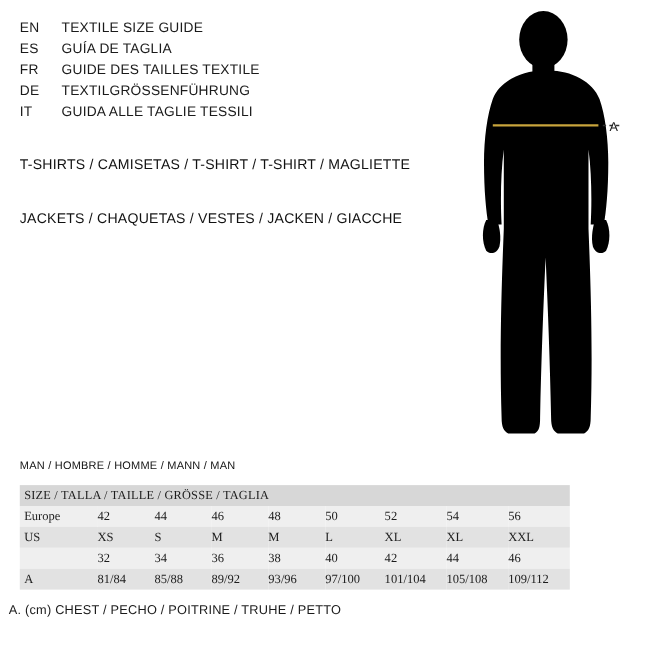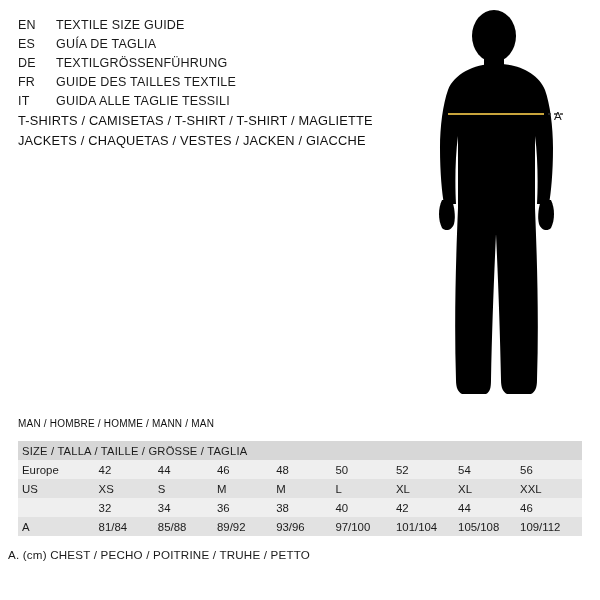--- a/index.html
+++ b/index.html
@@ -51,20 +51,21 @@
     position: absolute;
     top: 111px;
     left: 18px;
     width: 360px;
   }
   .cat-line {
     font-size: 12.8px;
     line-height: 20px;
     letter-spacing: 0.2px;
     color: #111111;
+    margin-top: 29px;
   }
 
   
   .figure-wrap {
     position: absolute;
     top: 8px;
     left: 398px;
     width: 200px;
     height: 400px;
   }
@@ -87,24 +88,25 @@
     left: 18px;
     font-size: 10px;
     letter-spacing: 0.2px;
     color: #111111;
   }
 
   table.size-table {
     position: absolute;
     top: 441px;
     left: 18px;
-    width: 564px;
+    width: 500px;
     border-collapse: collapse;
     font-size: 11.4px;
     color: #1c1c1c;
+    font-family: Liberation Serif, serif;
   }
   table.size-table td {
     padding: 0;
     height: 19px;
     vertical-align: middle;
     white-space: nowrap;
   }
   .row-head td {
     background: #d7d7d7;
     font-size: 11.2px;
@@ -141,26 +143,26 @@
   <div class="lang-block">
     <div class="lang-row">
       <span class="lang-code">EN</span>
       <span class="lang-text">TEXTILE SIZE GUIDE</span>
     </div>
     <div class="lang-row">
       <span class="lang-code">ES</span>
       <span class="lang-text">GUÍA DE TAGLIA</span>
     </div>
     <div class="lang-row">
+      <span class="lang-code">FR</span>
+      <span class="lang-text">GUIDE DES TAILLES TEXTILE</span>
+    </div>
+    <div class="lang-row">
       <span class="lang-code">DE</span>
       <span class="lang-text">TEXTILGRÖSSENFÜHRUNG</span>
-    </div>
-    <div class="lang-row">
-      <span class="lang-code">FR</span>
-      <span class="lang-text">GUIDE DES TAILLES TEXTILE</span>
     </div>
     <div class="lang-row">
       <span class="lang-code">IT</span>
       <span class="lang-text">GUIDA ALLE TAGLIE TESSILI</span>
     </div>
   </div>
 
   <div class="cat-block">
     <div class="cat-line">T-SHIRTS / CAMISETAS / T-SHIRT / T-SHIRT / MAGLIETTE</div>
     <div class="cat-line">JACKETS / CHAQUETAS / VESTES / JACKEN / GIACCHE</div>

